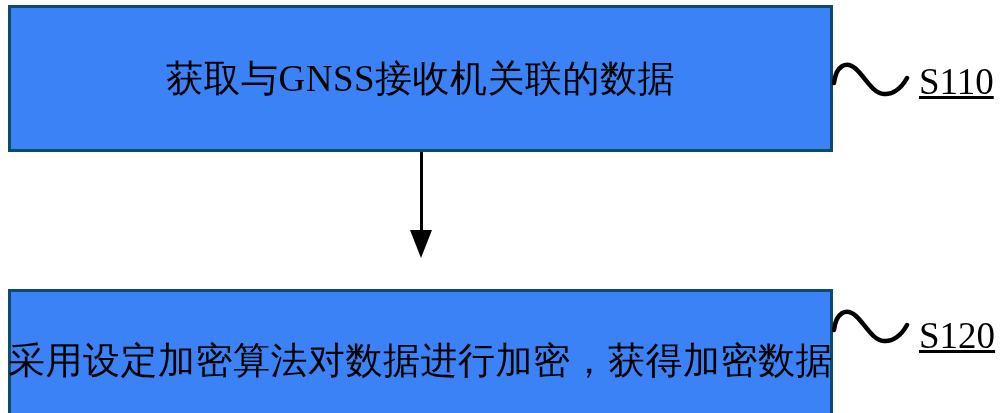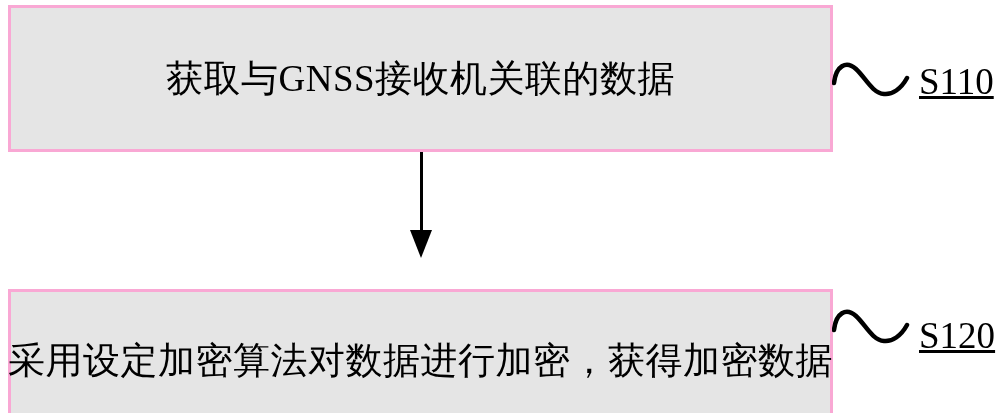--- a/index.html
+++ b/index.html
@@ -14,22 +14,22 @@
     background: #ffffff;
     color: #000000;
     font-family: "Liberation Serif", "DejaVu Serif", serif;
     overflow: hidden;
   }
   .flow-box {
     position: absolute;
     left: 8px;
     width: 825px;
     box-sizing: border-box;
-    border: 3px solid #f9a8d4;
-    background: #e5e5e5;
+    border: 3px solid #0c4a6e;
+    background: #3b82f6;
     display: flex;
     align-items: center;
     justify-content: center;
   }
   .flow-box.box-1 { top: 5px;   height: 147px; }
   .flow-box.box-2 { top: 258px; height: 142px; margin-top: 31px; }
   .box-label {
     font-size: 37px;
     letter-spacing: 0.5px;
     white-space: nowrap;

